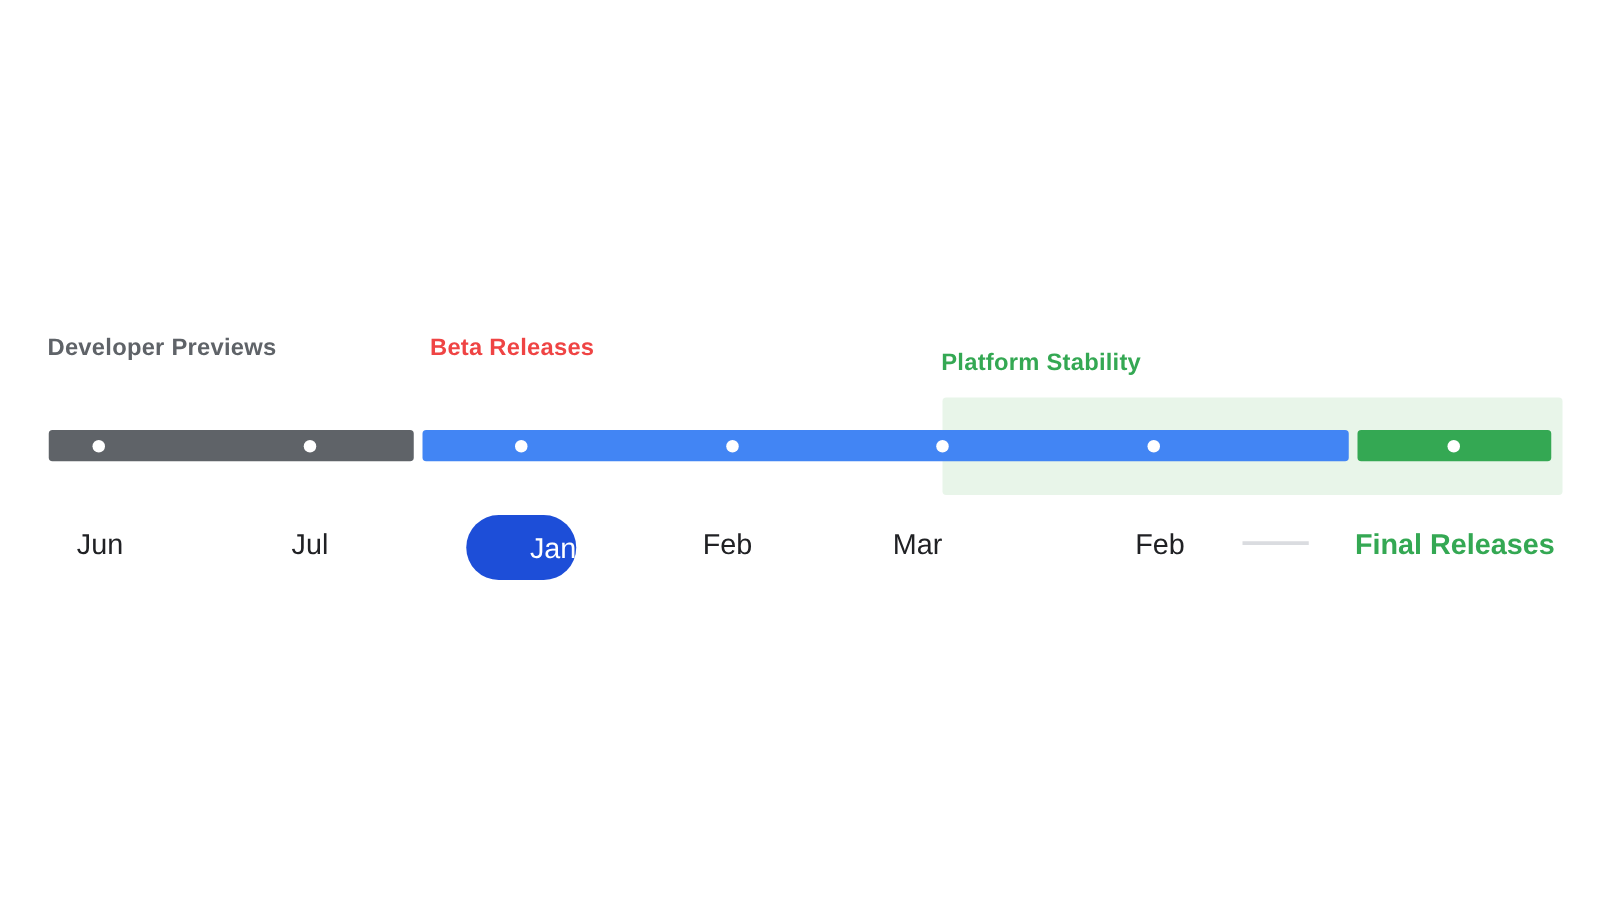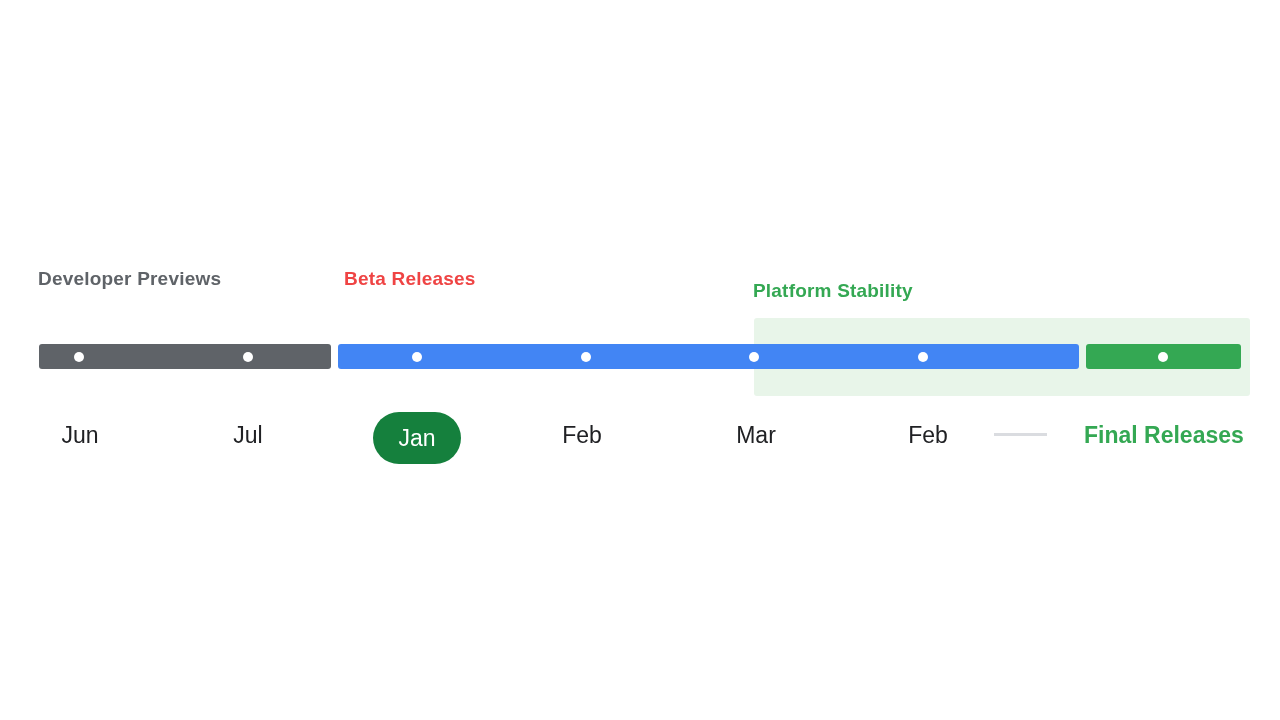--- a/index.html
+++ b/index.html
@@ -3,21 +3,21 @@
 <meta charset="utf-8">
 <style>
   html, body { margin:0; padding:0; }
   body { width:1280px; height:720px; background:#ffffff; position:relative; overflow:hidden;
          font-family:"Liberation Sans", sans-serif; }
   .phase-label { position:absolute; top:268px; font-size:19px; font-weight:bold; letter-spacing:0.2px; }
   .stability-bg { position:absolute; left:754px; top:318px; width:496px; height:78px; background:#e8f5e9; border-radius:3px; }
   .bar { position:absolute; top:344px; height:25px; border-radius:3px; }
   .dot { position:absolute; top:352px; width:10px; height:10px; border-radius:50%; background:#ffffff; }
   .month { position:absolute; top:422px; font-size:23px; color:#202124; text-align:center; width:100px; }
-  .month.current { color:#ffffff; background:#15803d; border-radius:26px; width:88px; height:52px; line-height:52px; top:412px; }
+  .month.current { color:#ffffff; background:#1d4ed8; border-radius:26px; width:88px; height:52px; line-height:52px; top:412px;text-align:right; }
   .connector { position:absolute; left:994px; top:433px; width:53px; height:3px; background:#dadce0; }
   .final { position:absolute; left:1084px; top:422px; font-size:23px; font-weight:bold; color:#34a853; }
 </style>
 </head>
 <body>
 
 <div>
   <div class="phase-label" style="left:38px;color:#5f6368;">Developer Previews</div>
   <div class="phase-label" style="left:344px;color:#ef4444;">Beta Releases</div>
   <div class="phase-label" style="left:753px;color:#34a853;margin-top:12px;">Platform Stability</div>
@@ -33,18 +33,18 @@
   <div class="dot" style="left:412px;"></div>
   <div class="dot" style="left:581px;"></div>
   <div class="dot" style="left:749px;"></div>
   <div class="dot" style="left:918px;"></div>
   <div class="dot" style="left:1158px;"></div>
 
   <div class="month" style="left:30px;">Jun</div>
   <div class="month" style="left:198px;">Jul</div>
   <div class="month current" style="left:373px;">Jan</div>
   <div class="month" style="left:532px;">Feb</div>
-  <div class="month" style="left:706px;">Mar</div>
+  <div class="month" style="left:684px;">Mar</div>
   <div class="month" style="left:878px;">Feb</div>
 
   <div class="connector"></div>
   <div class="final">Final Releases</div>
 </div>
 
 </body></html>

